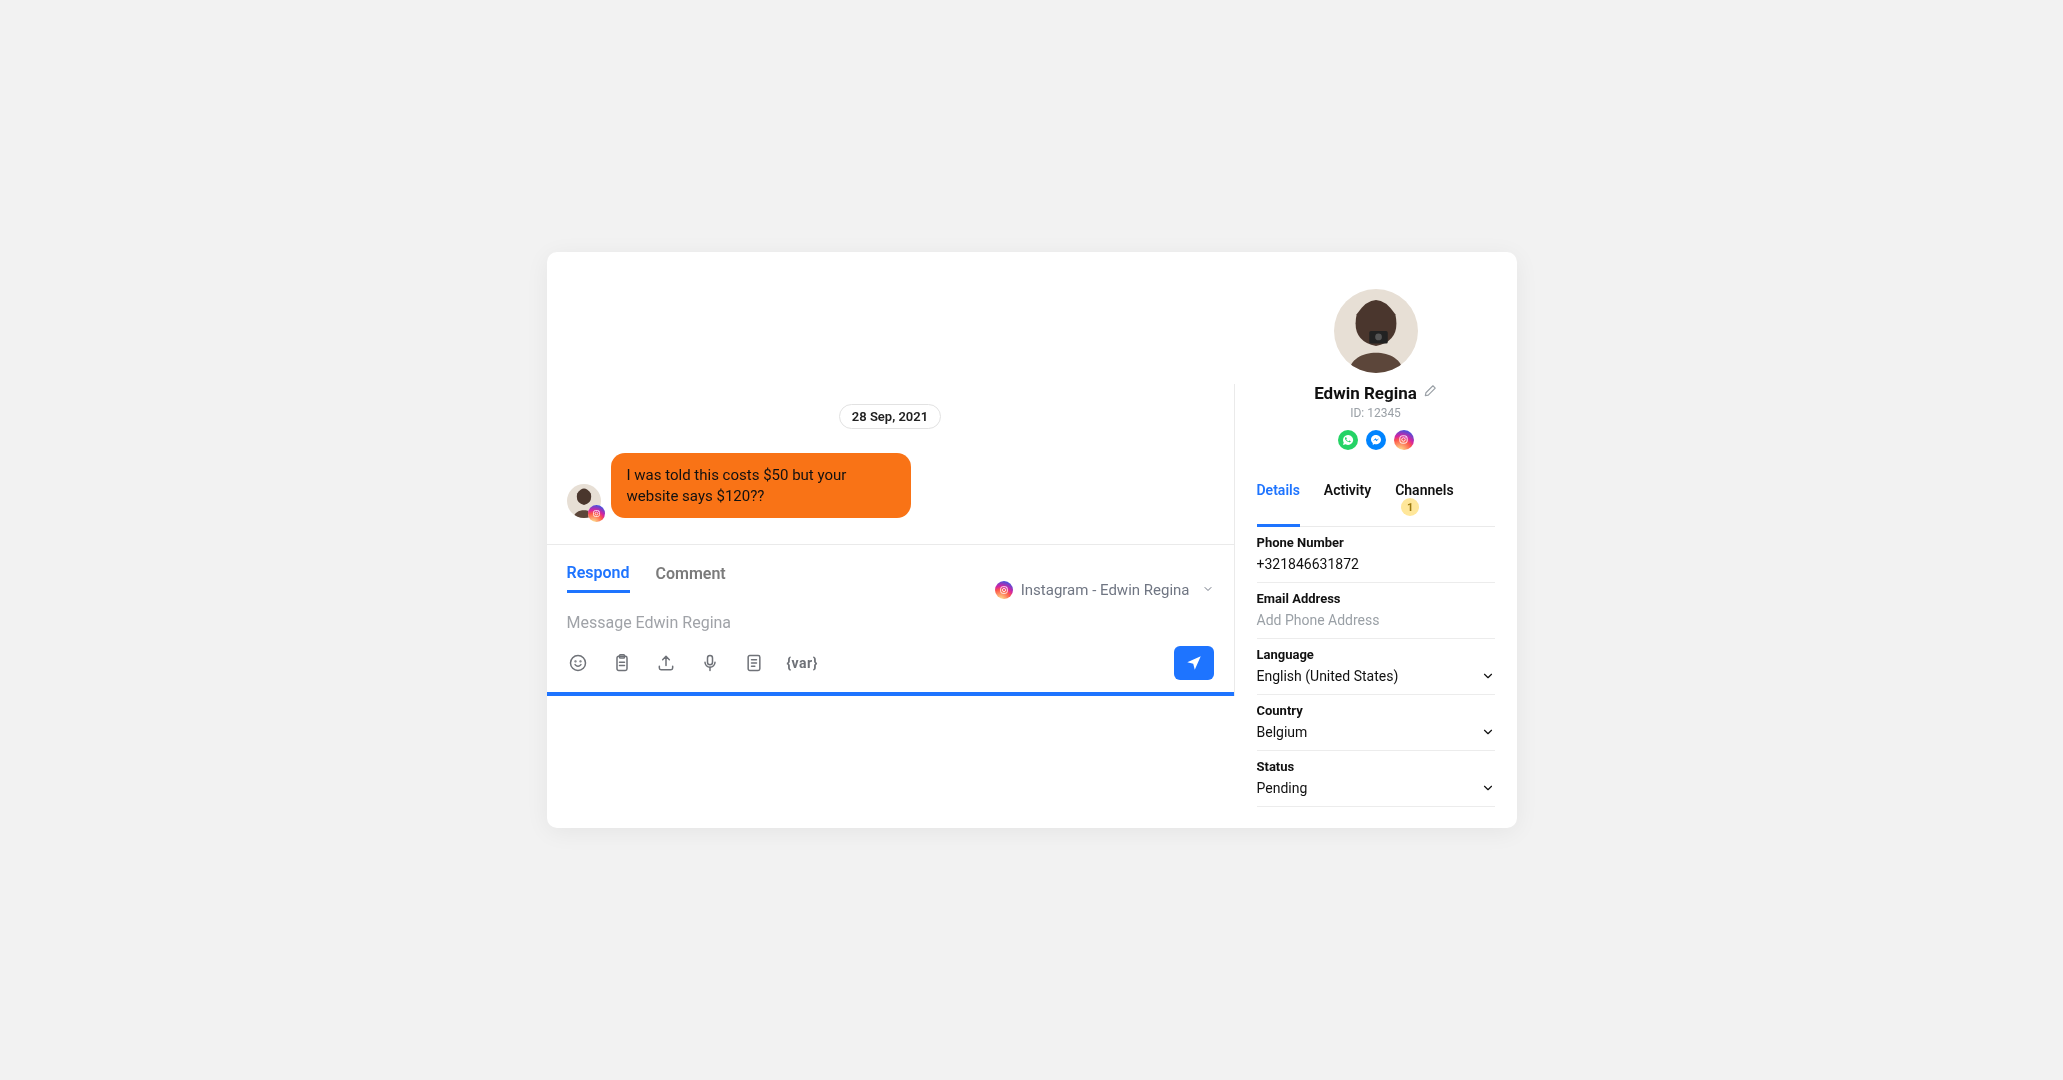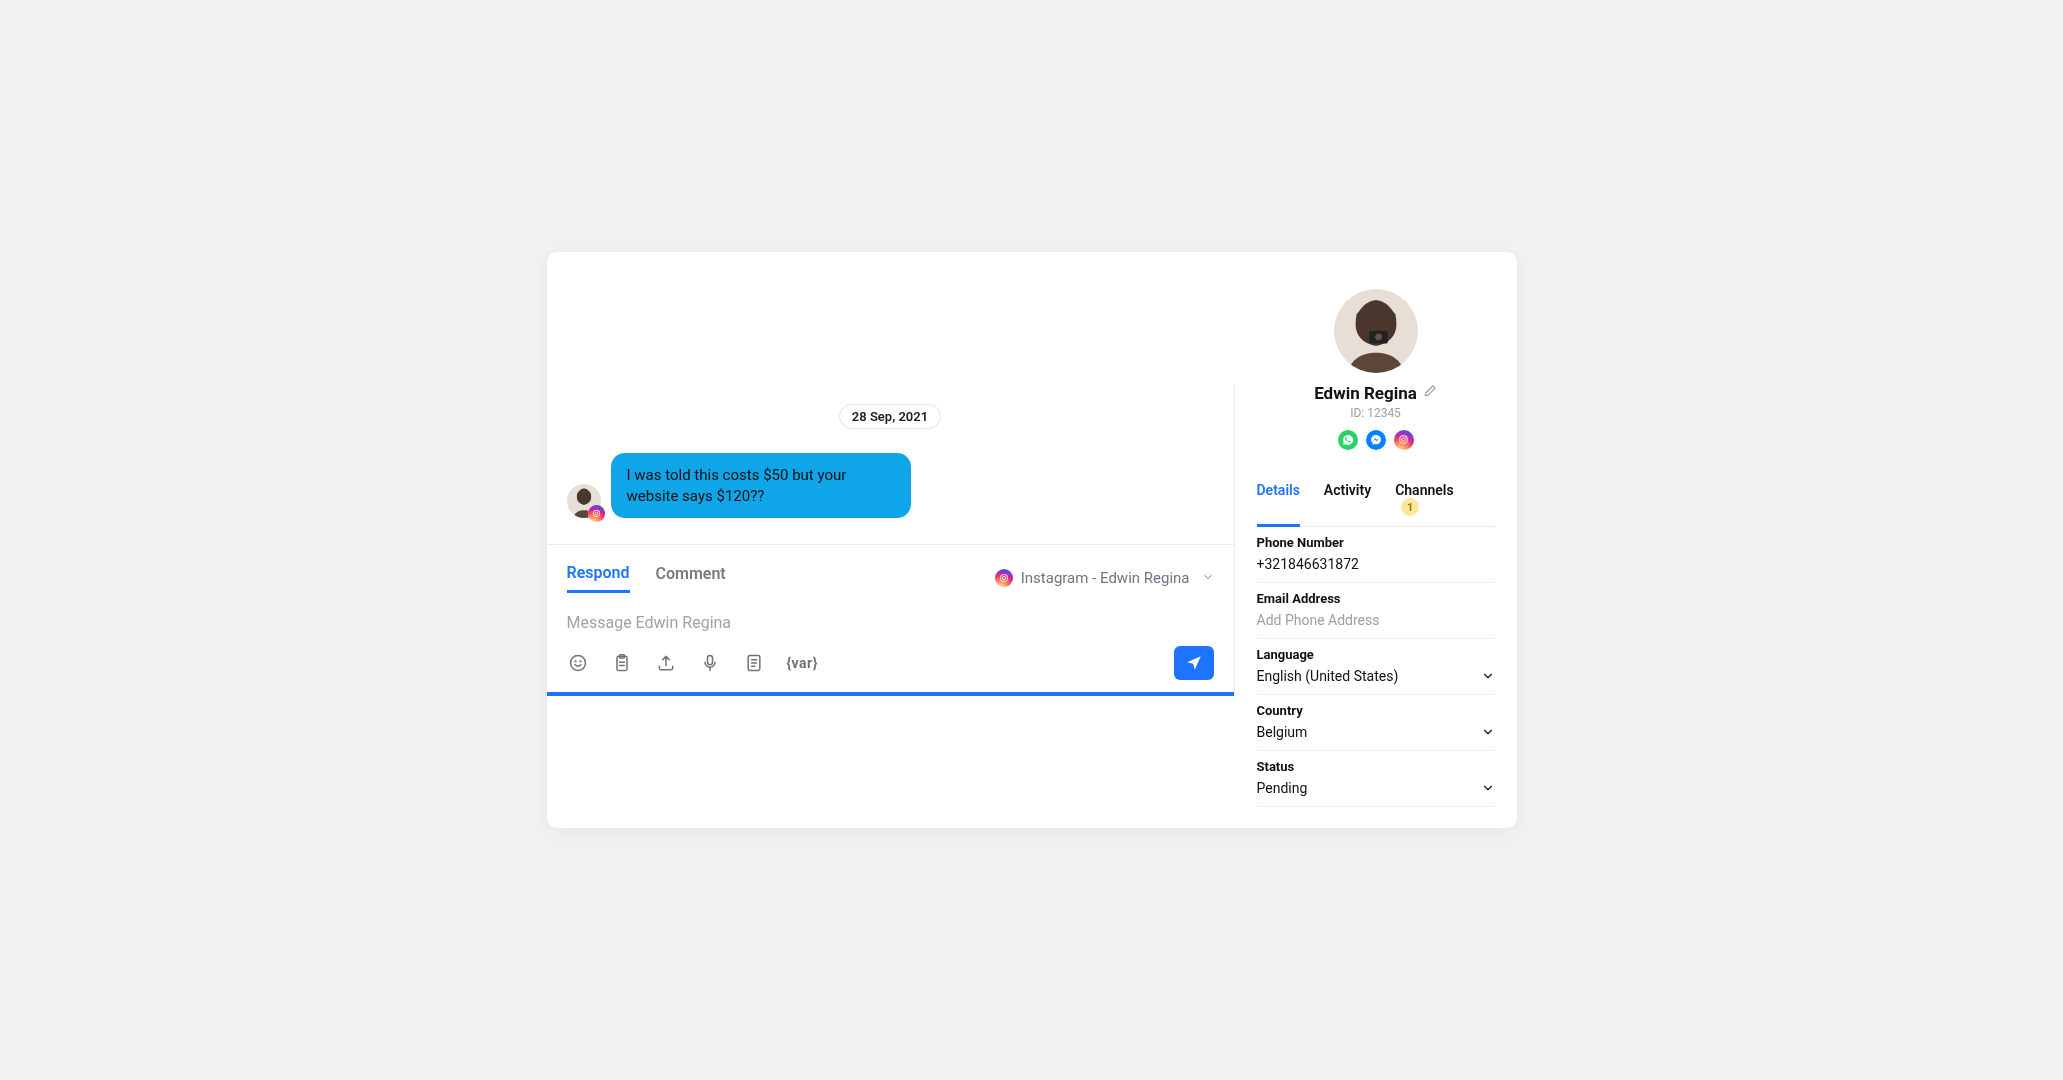--- a/index.html
+++ b/index.html
@@ -56,38 +56,38 @@
     width: 17px; height: 17px; border-radius: 50%;
     display:flex; align-items:center; justify-content:center;
     background:#fff;
   }
   .ig-grad {
     width:100%; height:100%; border-radius:50%;
     background: radial-gradient(circle at 30% 107%, #fdf497 0%, #fd5949 45%, #d6249f 60%, #285AEB 90%);
     display:flex; align-items:center; justify-content:center;
   }
   .bubble {
-    background: #0ea5e9;
+    background: #f97316;
     border-radius: 14px;
     padding: 12px 16px;
     max-width: 300px;
     font-size: 15px;
     line-height: 1.35;
     color: #111;
   }
   .composer {
     border-top: 1px solid #eaeaea;
     padding: 18px 20px 0;
     position: relative;
   }
   .composer-tabs { display:flex; align-items:center; gap: 26px; margin-bottom: 14px; }
   .ctab { font-size: 16px; font-weight: 600; color: #7b7b7b; padding-bottom: 8px; cursor:pointer; }
   .ctab.active { color: #1e74ff; border-bottom: 3px solid #1e74ff; }
   .channel-picker {
-    position: absolute; right: 20px; top: 24px;
+    position: absolute; right: 20px; top: 36px;
     display:flex; align-items:center; gap: 8px; color:#707683; font-size:15px;
     cursor:pointer;
   }
   .channel-picker .ig-grad { width:18px; height:18px; }
   .chev-down { margin-left:4px; }
   .input-area {
     font-size: 16px; color: #a0a3a8; padding: 6px 0 14px; cursor:text;
   }
   .toolbar {
     display:flex; align-items:center; justify-content:space-between;

